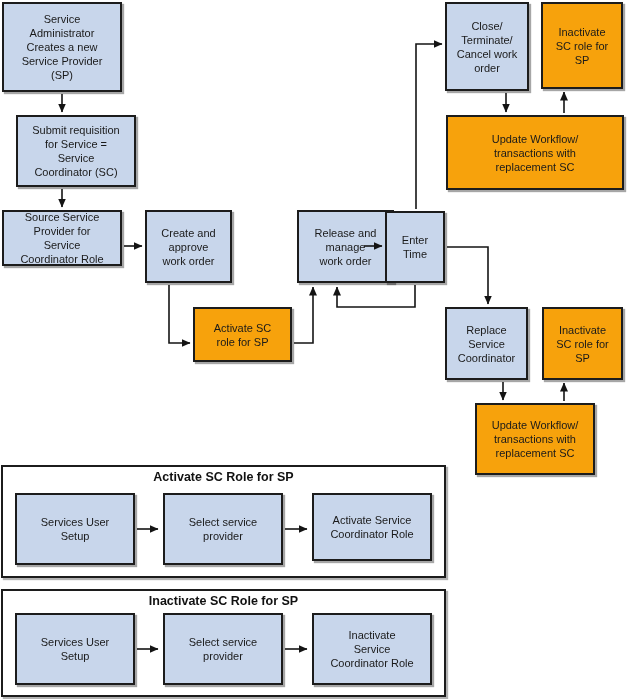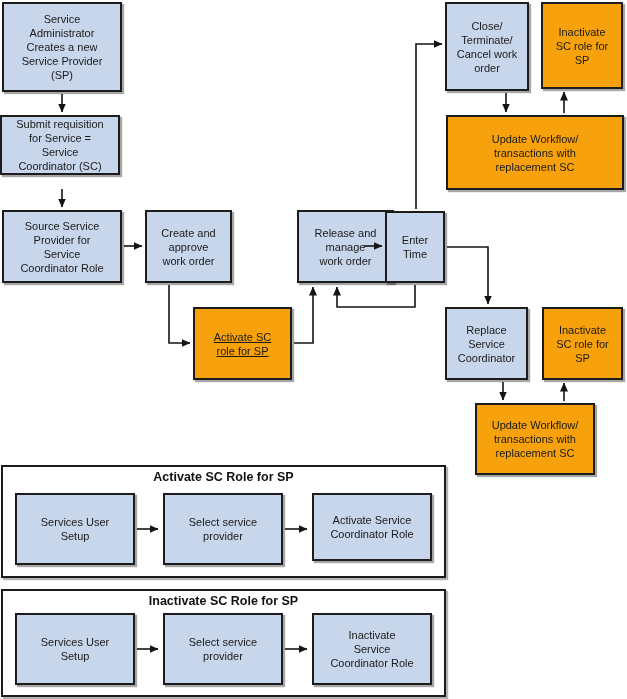--- a/index.html
+++ b/index.html
@@ -66,32 +66,32 @@
   </div>
   <div class="frame" style="left:1px; top:589px; width:445px; height:108px;">
     <div class="frame-title">Inactivate SC Role for SP</div>
   </div>
 
   <div class="node" style="left:2px; top:2px; width:120px; height:90px;">Service
 Administrator
 Creates a new
 Service Provider
 (SP)</div>
-  <div class="node" style="left:0; top:115px; width:120px; height:60px;">Submit requisition
+  <div class="node" style="left:16px; top:115px; width:120px; height:72px;">Submit requisition
 for Service  =
 Service
 Coordinator (SC)</div>
-  <div class="node" style="left:2px; top:210px; width:120px; height:73px;">Source Service
+  <div class="node" style="left:2px; top:210px; width:120px; height:56px;">Source Service
 Provider for
 Service
 Coordinator Role</div>
   <div class="node" style="left:145px; top:210px; width:87px; height:73px;">Create and
 approve
 work order</div>
-  <div class="node orange" style="left:193px; top:307px; width:99px; height:73px;text-decoration:underline;">Activate SC
+  <div class="node orange" style="left:193px; top:307px; width:99px; height:55px;">Activate SC
 role for SP</div>
   <div class="node" style="left:265px; top:210px; width:97px; height:73px;margin-left:32px;">Release and
 manage
 work order</div>
   <div class="node" style="left:445px; top:2px; width:84px; height:89px;">Close/
 Terminate/
 Cancel work
 order</div>
   <div class="node" style="left:385px; top:211px; width:60px; height:72px;">Enter
 Time</div>

